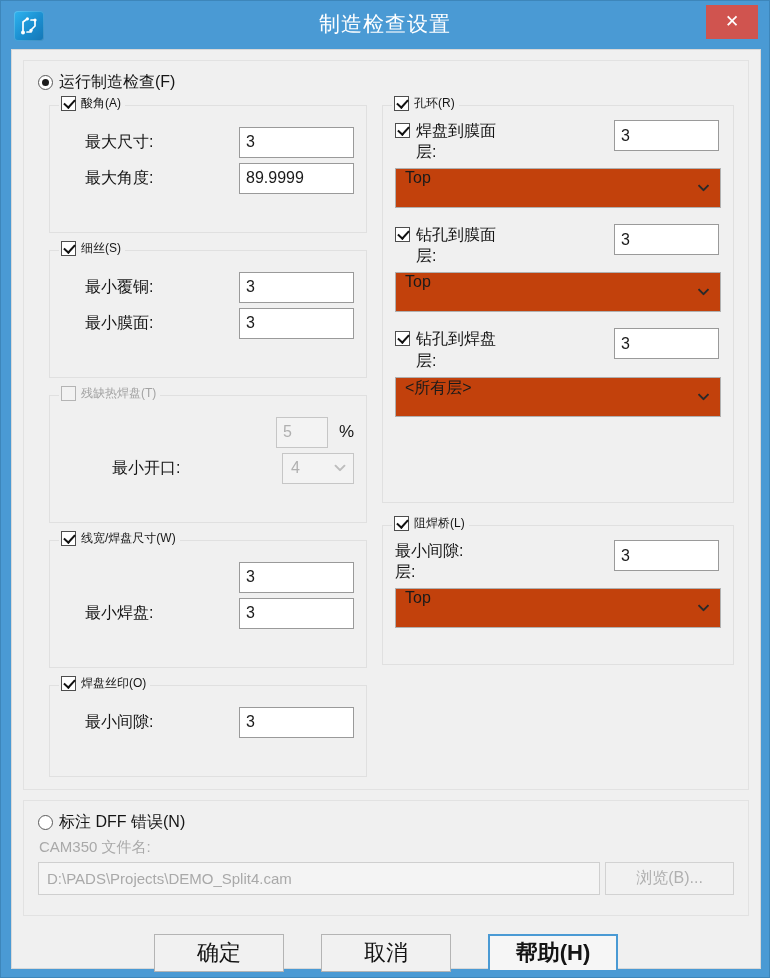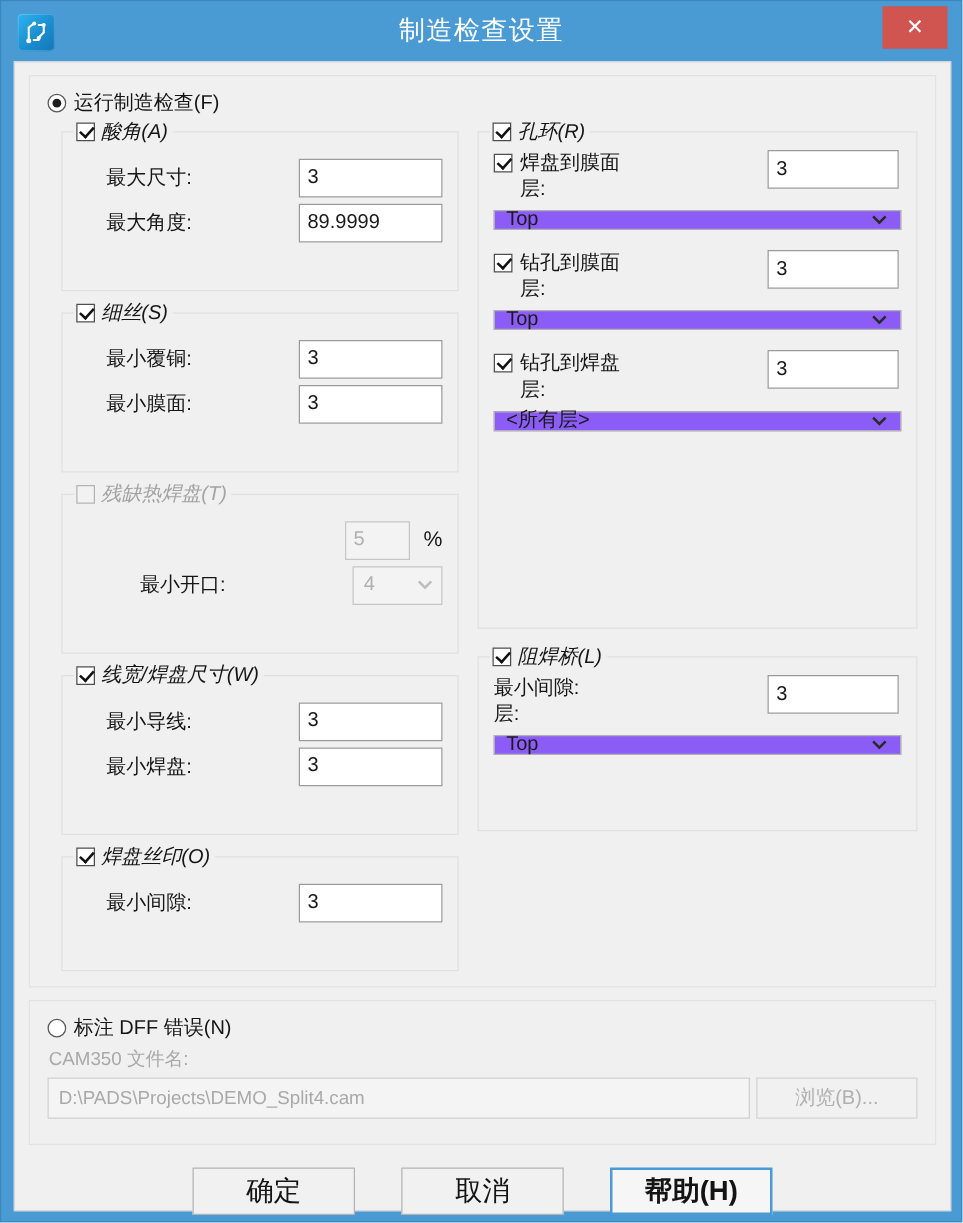--- a/index.html
+++ b/index.html
@@ -144,23 +144,22 @@
     left: 9px;
     top: -11px;
     background: #f0f0f0;
     padding: 0 4px 0 2px;
     display: flex;
     align-items: center;
     gap: 5px;
     white-space: nowrap;
   }
   .group-title .gt-label {
-    font-size: 16px;
+    font-size: 12px;
     color: #151515;
-    font-style: italic;
   }
   .group.disabled .gt-label { color: #a3a3a3; }
 
   
   .cb {
     width: 15px;
     height: 15px;
     box-sizing: border-box;
     border: 1px solid #4d4d4d;
     background: #ffffff;
@@ -210,25 +209,25 @@
   .txt.disabled {
     border-color: #c6c6c6;
     background: #f3f3f3;
     color: #b0b0b0;
   }
 
   
   .combo {
     position: relative;
     box-sizing: border-box;
-    height: 16px;
+    height: 40px;
     border: 1px solid #b0b0b0;
-    background: #8b5cf6;
-    display: flex;
-    align-items: center;
+    background: #c2410c;
+    display: flex;
+    align-items: flex-start;
     padding: 0 32px 0 9px;
     font-size: 16px;
     color: #1a1a1a;
     cursor: pointer;
     user-select: none;
   }
   .combo .chev {
     position: absolute;
     right: 10px;
     top: 50%;
@@ -439,21 +438,20 @@
             </div>
           </div>
         </div>
 
         <div class="group" style="height:128px;">
           <div class="group-title">
             <span class="cb checked"></span>
             <span class="gt-label">线宽/焊盘尺寸(W)</span>
           </div>
           <div class="field-row">
-            <span class="field-label" style="width:154px;">最小导线:</span>
             <input class="txt" style="width: 115px;" value="3">
           </div>
           <div class="field-row">
             <span class="field-label" style="width:154px;">最小焊盘:</span>
             <input class="txt" style="width: 115px;" value="3">
           </div>
         </div>
 
         <div class="group" style="height:92px;">
           <div class="group-title">

